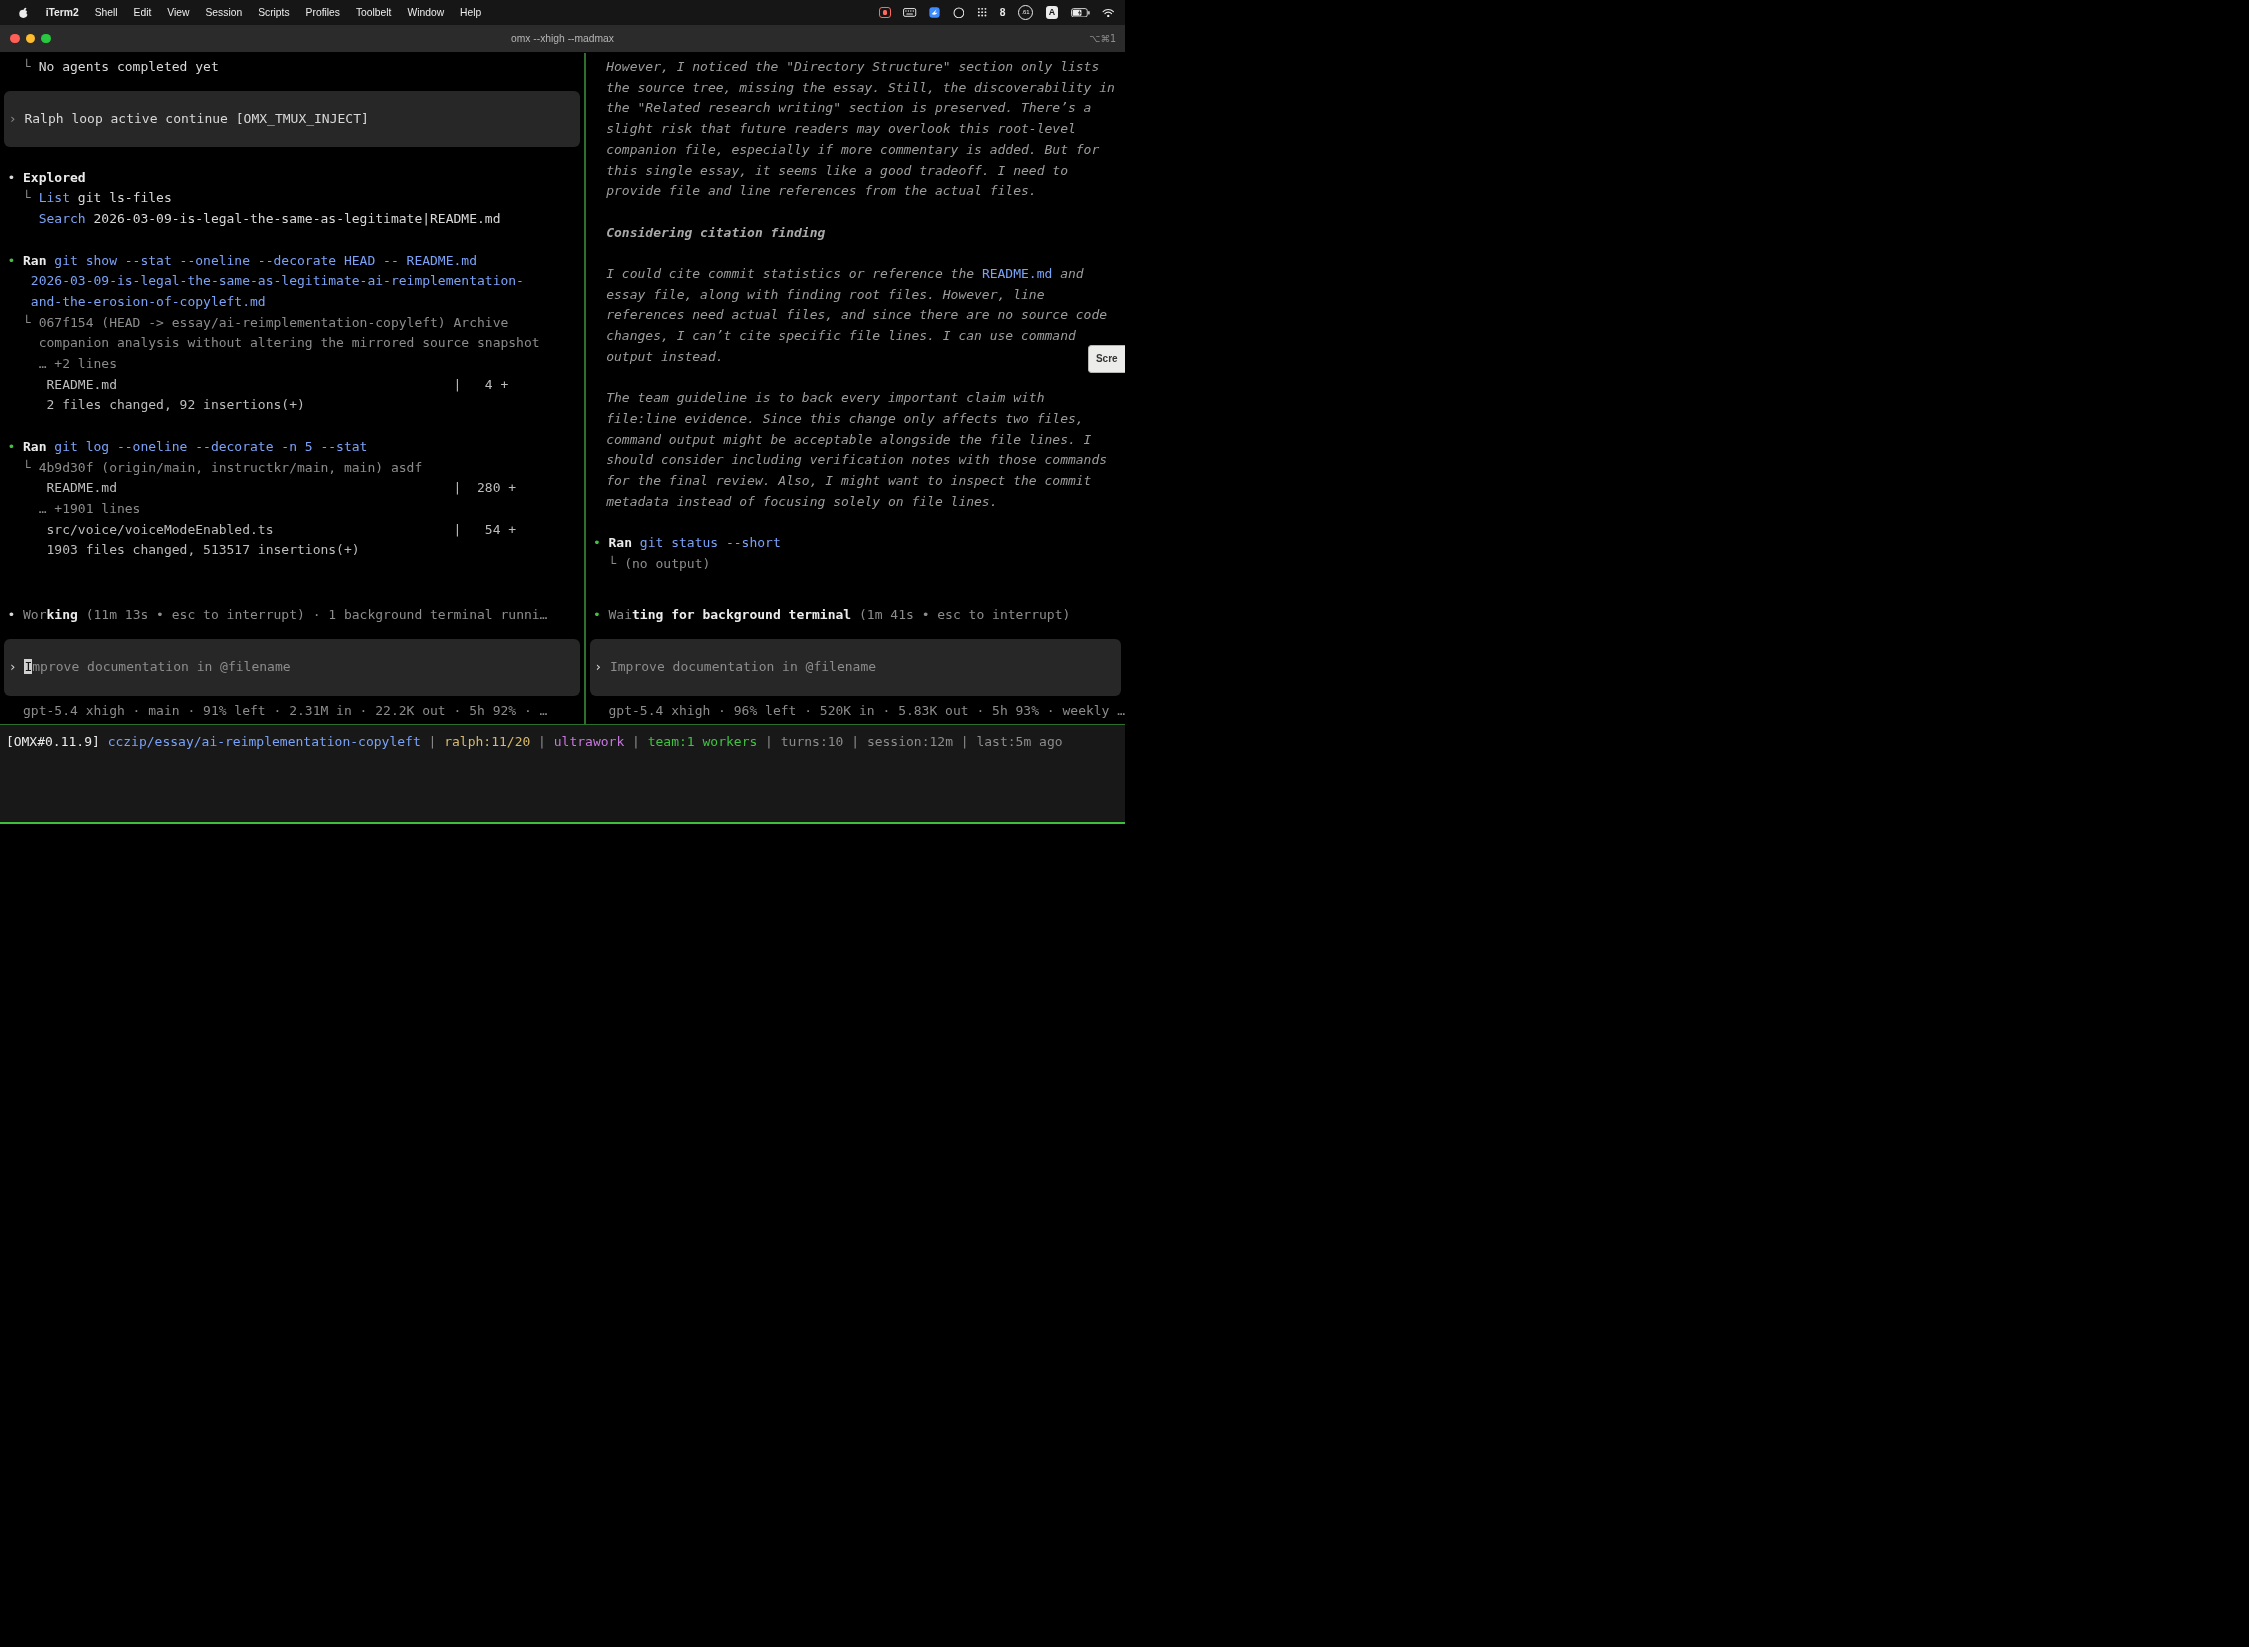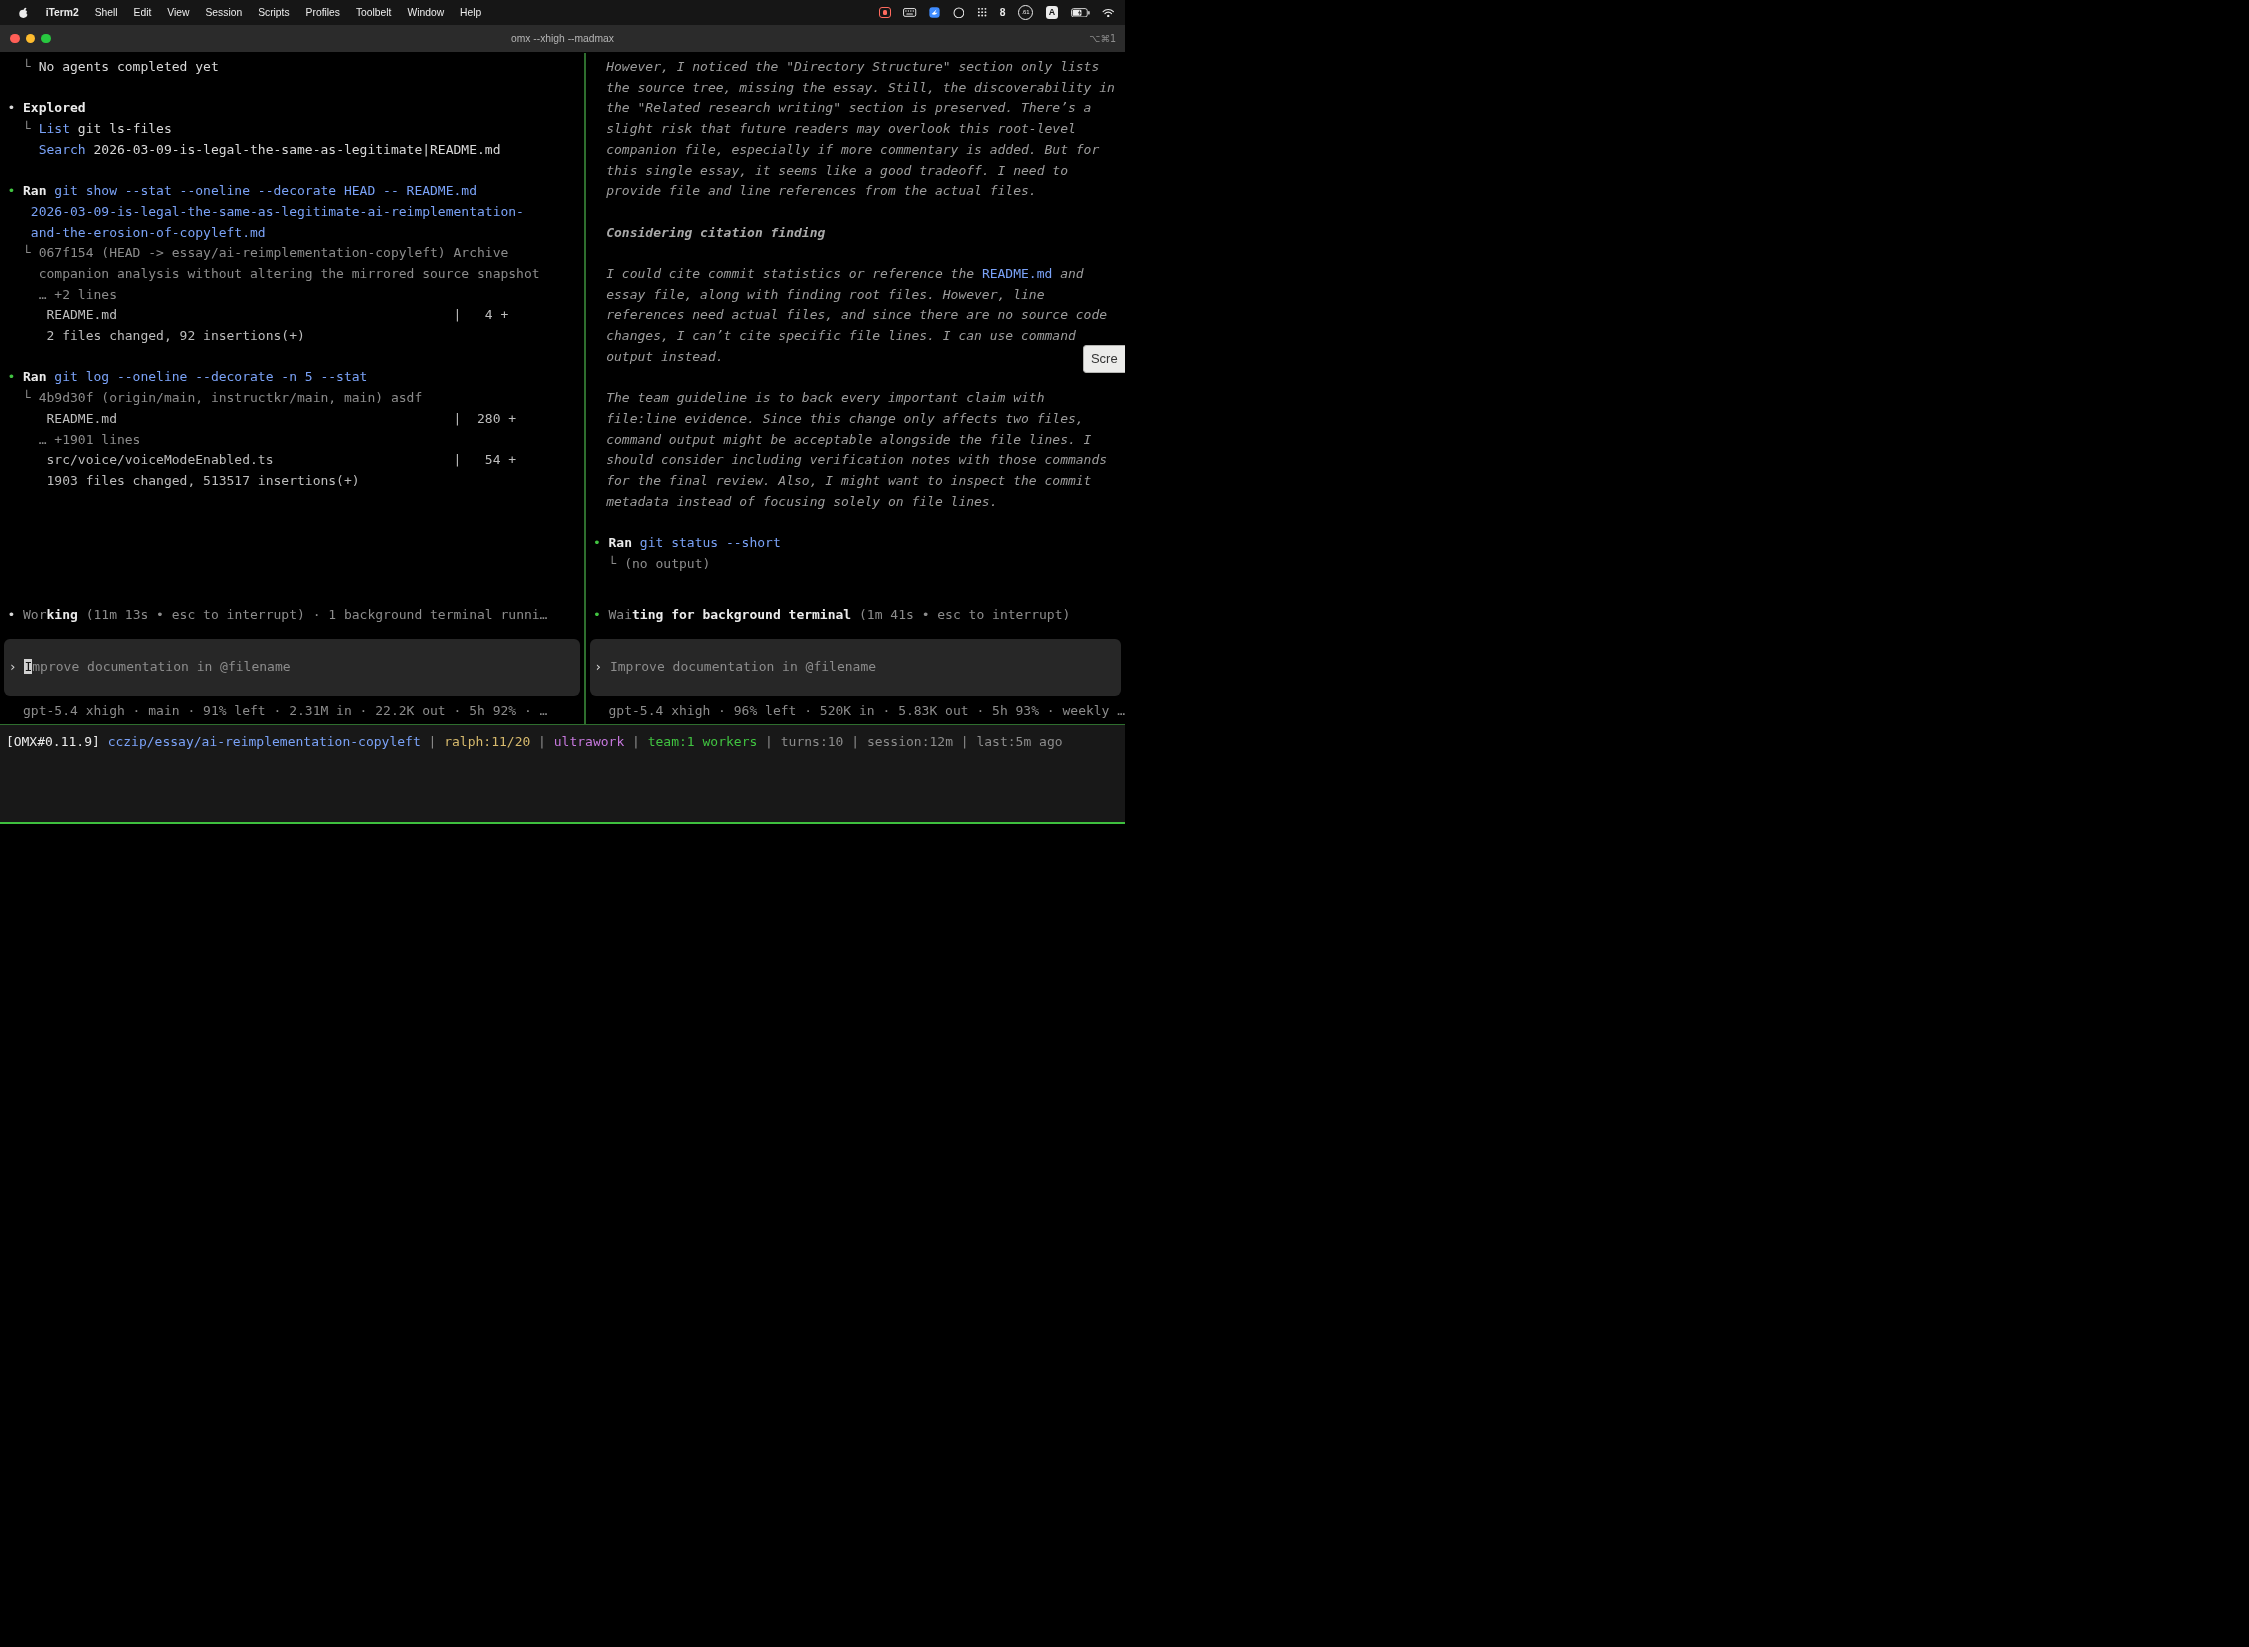--- a/index.html
+++ b/index.html
@@ -56,22 +56,22 @@
   .c-white{color:#ebebeb;}
   .c-yellow{color:#d7ba6d;}
   .c-magenta{color:#c678dd;}
   .c-it{color:#9c9c9c;font-style:italic;}
   .c-itbold{color:#a9a9a9;font-style:italic;font-weight:700;}
   .c-blueit{color:#7aa2f7;}
   .c-cursor{background:#d2d2d2;color:#181818;}
 
   
   .edge-tooltip{position:absolute;right:0;top:292px;background:#ececea;color:#333;
-                font-family:"Liberation Sans",sans-serif;font-size:13px;padding:3px 7.4px 3px 6.6px;
-                border-radius:3.7px 0 0 3.7px;border:0.7px solid #b5b5b2;border-right:none;z-index:5;}
+                font-family:"Liberation Sans",sans-serif;font-size:10px;padding:3px 7.4px 3px 6.6px;
+                border-radius:3.7px 0 0 3.7px;border:0.7px solid #b5b5b2;border-right:none;z-index:5;font-weight:bold;}
 
   
   .omx-row{height:70px;flex:none;border-top:0.7px solid #2e6e2e;background:#181818;
            font-family:"DejaVu Sans Mono",monospace;font-size:13px;line-height:20.7px;padding-top:7px;}
   .omx-row .t-line{padding-left:5.9px;}
 
   
   .tmuxbar{height:29px;flex:none;background:#3ebf3e;color:#072807;display:flex;align-items:center;
            justify-content:space-between;font-family:"DejaVu Sans Mono",monospace;font-size:13px;padding:0 4.4px;margin-top:20px;}
   .tmux-seg{white-space:pre;}
@@ -173,20 +173,23 @@
       <span class="light l-green"></span>
     </div>
     <div class="tb-title">omx --xhigh --madmax</div>
     <div class="tb-shortcut">⌥⌘1</div>
   </div>
 
   <div class="terminal">
     <div class="pane pane-left">
       <div>
           <div class="t-line"><span class="c-dim">  └ </span><span class="c-fg">No agents completed yet</span></div>
+          <div class="t-box">
+            <div class="t-line"><span class="c-dim">› </span><span class="c-fg">Ralph loop active continue </span><span class="c-fg">[OMX_TMUX_INJECT]</span></div>
+          </div>
           <div class="t-gap"></div>
           <div class="t-line"><span class="c-fg">• </span><span class="c-bold">Explored</span></div>
           <div class="t-line"><span class="c-dim">  └ </span><span class="c-blue">List</span><span class="c-fg"> git ls-files</span></div>
           <div class="t-line"><span class="c-dim">    </span><span class="c-blue">Search</span><span class="c-fg"> 2026-03-09-is-legal-the-same-as-legitimate|README.md</span></div>
           <div class="t-gap"></div>
           <div class="t-line"><span class="c-green">• </span><span class="c-bold">Ran</span><span class="c-blue"> git show --stat --oneline --decorate HEAD -- README.md</span></div>
           <div class="t-line"><span class="c-blue">   2026-03-09-is-legal-the-same-as-legitimate-ai-reimplementation-</span></div>
           <div class="t-line"><span class="c-blue">   and-the-erosion-of-copyleft.md</span></div>
           <div class="t-line"><span class="c-dim">  └ </span><span class="c-dim">067f154 (HEAD -&gt; essay/ai-reimplementation-copyleft) Archive</span></div>
           <div class="t-line"><span class="c-dim">    companion analysis without altering the mirrored source snapshot</span></div>

